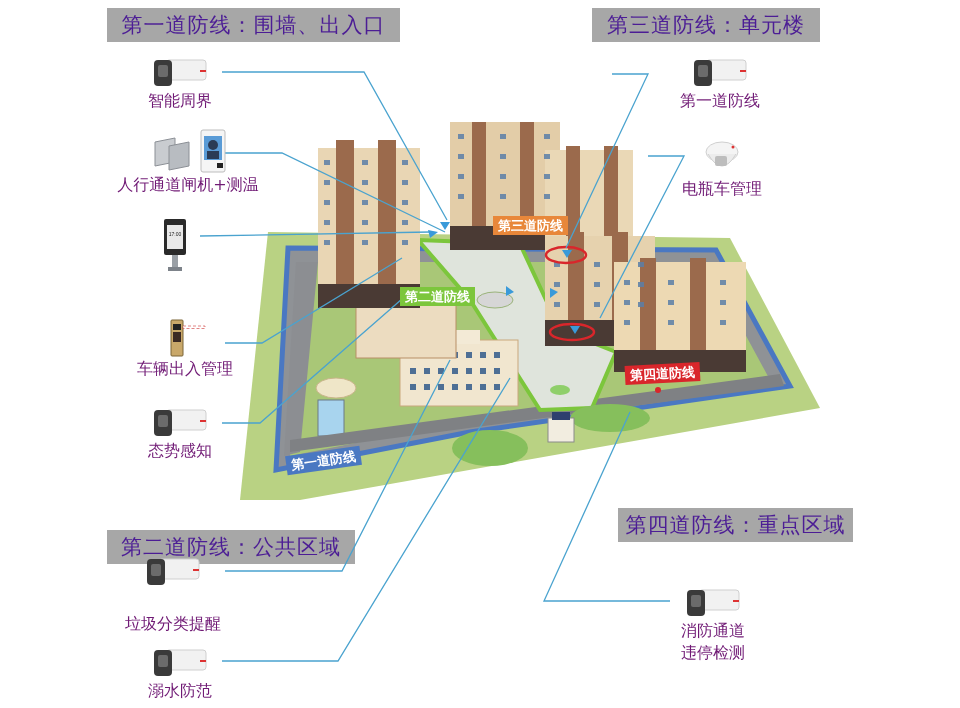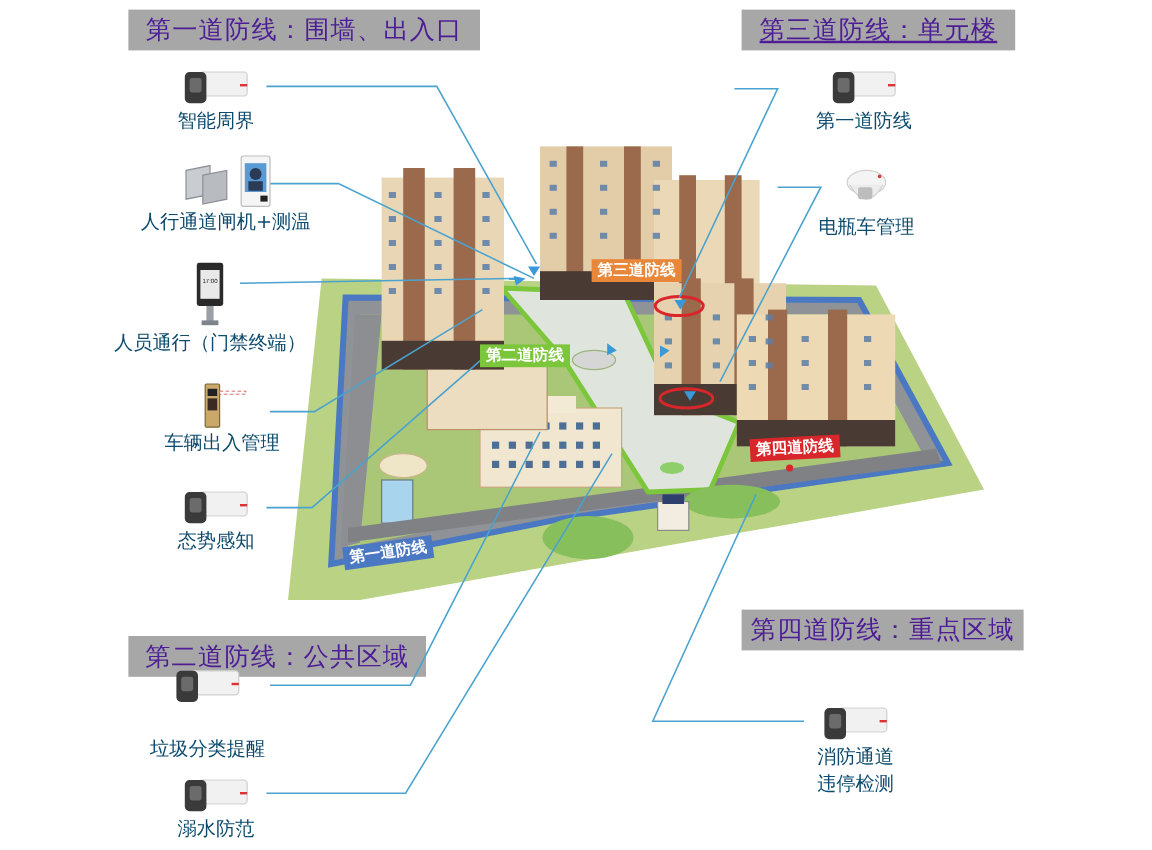--- a/index.html
+++ b/index.html
@@ -6,35 +6,35 @@
   html, body { width: 960px; height: 708px; background: #ffffff; overflow: hidden; }
   body { position: relative; font-family: "DejaVu Sans", "Liberation Sans", sans-serif; color: #1a1a1a; }
 
   .section-header {
     position: absolute; height: 34px; background: #a7a7a7; color: #4c1d95;
     font-size: 21px; line-height: 34px; text-align: center; letter-spacing: 1px;
     white-space: nowrap;
   }
 
   .device { position: absolute; display: flex; flex-direction: column; align-items: center; }
-  .device-label { font-size: 16px; line-height: 22px; color: #0c4a6e; white-space: nowrap; }
+  .device-label { font-size: 16px; line-height: 22px; color: #701a75; white-space: nowrap; }
   .device-icon { display: block; }
 
   svg.overlay { position: absolute; left: 0; top: 0; }
 
   .map-tag {
     position: absolute; color: #fff; font-size: 13px; font-weight: bold;
     padding: 1px 5px; white-space: nowrap; line-height: 17px;
   }
 </style>
 </head>
 <body>
 
 <div class="section-header" style="left:107px; top:8px; width:293px;">第一道防线：围墙、出入口</div>
-<div class="section-header" style="left:618px; top:8px; width:228px;text-decoration:underline;">第三道防线：单元楼</div>
+<div class="section-header" style="left:592px; top:8px; width:228px;">第三道防线：单元楼</div>
 <div class="section-header" style="left:107px; top:508px; width:248px;margin-top:22px;">第二道防线：公共区域</div>
 <div class="section-header" style="left:618px; top:508px; width:235px;">第四道防线：重点区域</div>
 
 <svg class="overlay" width="960" height="708" viewBox="0 0 960 708">
 
   <polygon points="268,232 730,238 820,408 300,500 240,500" fill="#b9d283"></polygon>
 
   <polygon points="288,248 716,250 790,386 470,432 276,470" fill="#8f9296" stroke="#4a78c2" stroke-width="5"></polygon>
 
   <polygon points="300,262 706,262 770,380 470,420 290,456" fill="#a9c777"></polygon>
@@ -211,21 +211,20 @@
 </div>
 
 <div class="device" style="left:80px; top:217px; width:190px;">
   <svg class="device-icon" width="30" height="58" viewBox="0 0 30 58">
     <rect x="4" y="2" width="22" height="36" rx="2" fill="#2a2a2a"></rect>
     <rect x="7" y="8" width="16" height="24" fill="#e9e9e9"></rect>
     <text x="15" y="19" font-size="5" text-anchor="middle" fill="#222" font-family="Liberation Sans, sans-serif">17:00</text>
     <rect x="12" y="38" width="6" height="14" fill="#9aa0a6"></rect>
     <rect x="8" y="50" width="14" height="4" fill="#7d838a"></rect>
   </svg>
-  <div class="device-label">人员通行（门禁终端）</div>
 </div>
 
 <div class="device" style="left:110px; top:318px; width:150px;">
   <svg class="device-icon" width="44" height="40" viewBox="0 0 44 40">
     <rect x="8" y="2" width="12" height="36" rx="1" fill="#c9a86a" stroke="#7a6536"></rect>
     <rect x="10" y="6" width="8" height="6" fill="#222"></rect>
     <rect x="10" y="14" width="8" height="10" fill="#3b2a24"></rect>
     <rect x="20" y="8" width="22" height="2.5" fill="#fff" stroke="#c33" stroke-width="0.6" stroke-dasharray="3,2"></rect>
   </svg>
   <div class="device-label">车辆出入管理</div>

